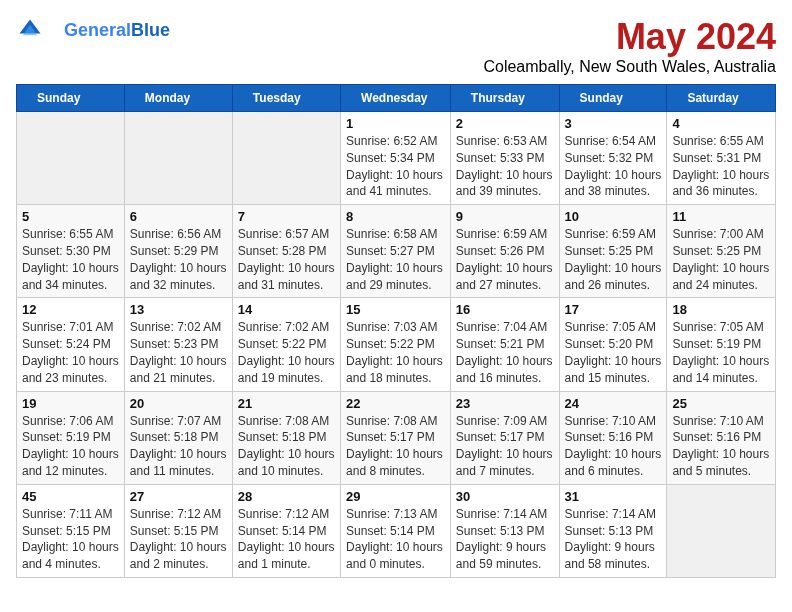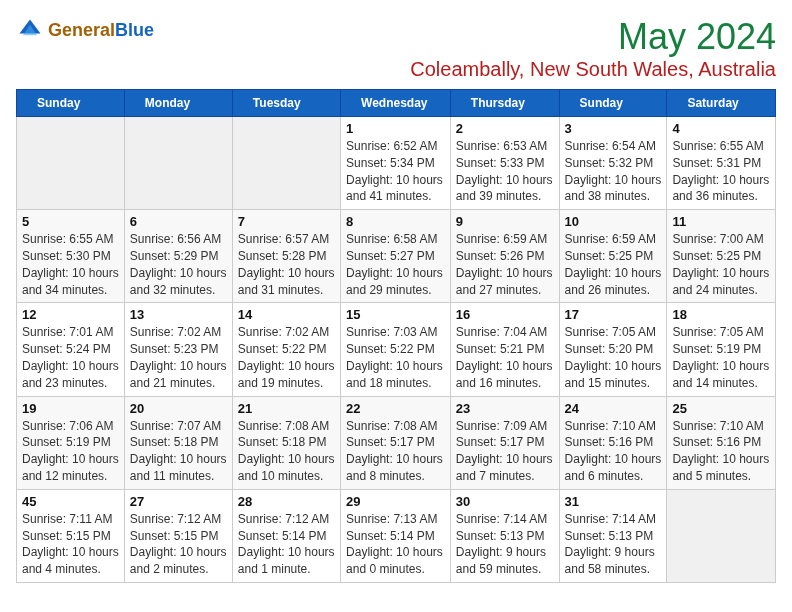--- a/index.html
+++ b/index.html
@@ -17,43 +17,44 @@
       margin-bottom: 8px;
     }
     .logo {
       display: flex;
       align-items: center;
       gap: 4px;
     }
     .logo-text-general {
       font-size: 18px;
       font-weight: bold;
-      color: #a16207;
+      color: #3b82f6;
+      margin-left: 16px;
     }
     .logo-text-blue {
       font-size: 18px;
       font-weight: bold;
       color: #1565c0;
       margin-top: 30px;
     }
     .logo-icon {
       width: 28px;
       height: 28px;
     }
     .title-area {
       text-align: right;
     }
     .main-title {
       font-size: 36px;
-      font-weight: normal;
-      color: #15803d;
+      font-weight: bold;
+      color: #b91c1c;
     }
     .subtitle {
-      font-size: 20px;
-      color: #b91c1c;
+      font-size: 16px;
+      color: #000000;
       font-weight: 500;
     }
     .calendar {
       width: 100%;
       border-collapse: collapse;
       font-size: 11px;
     }
     .calendar thead tr th {
       background-color: #1565c0;
       color: #fff;

